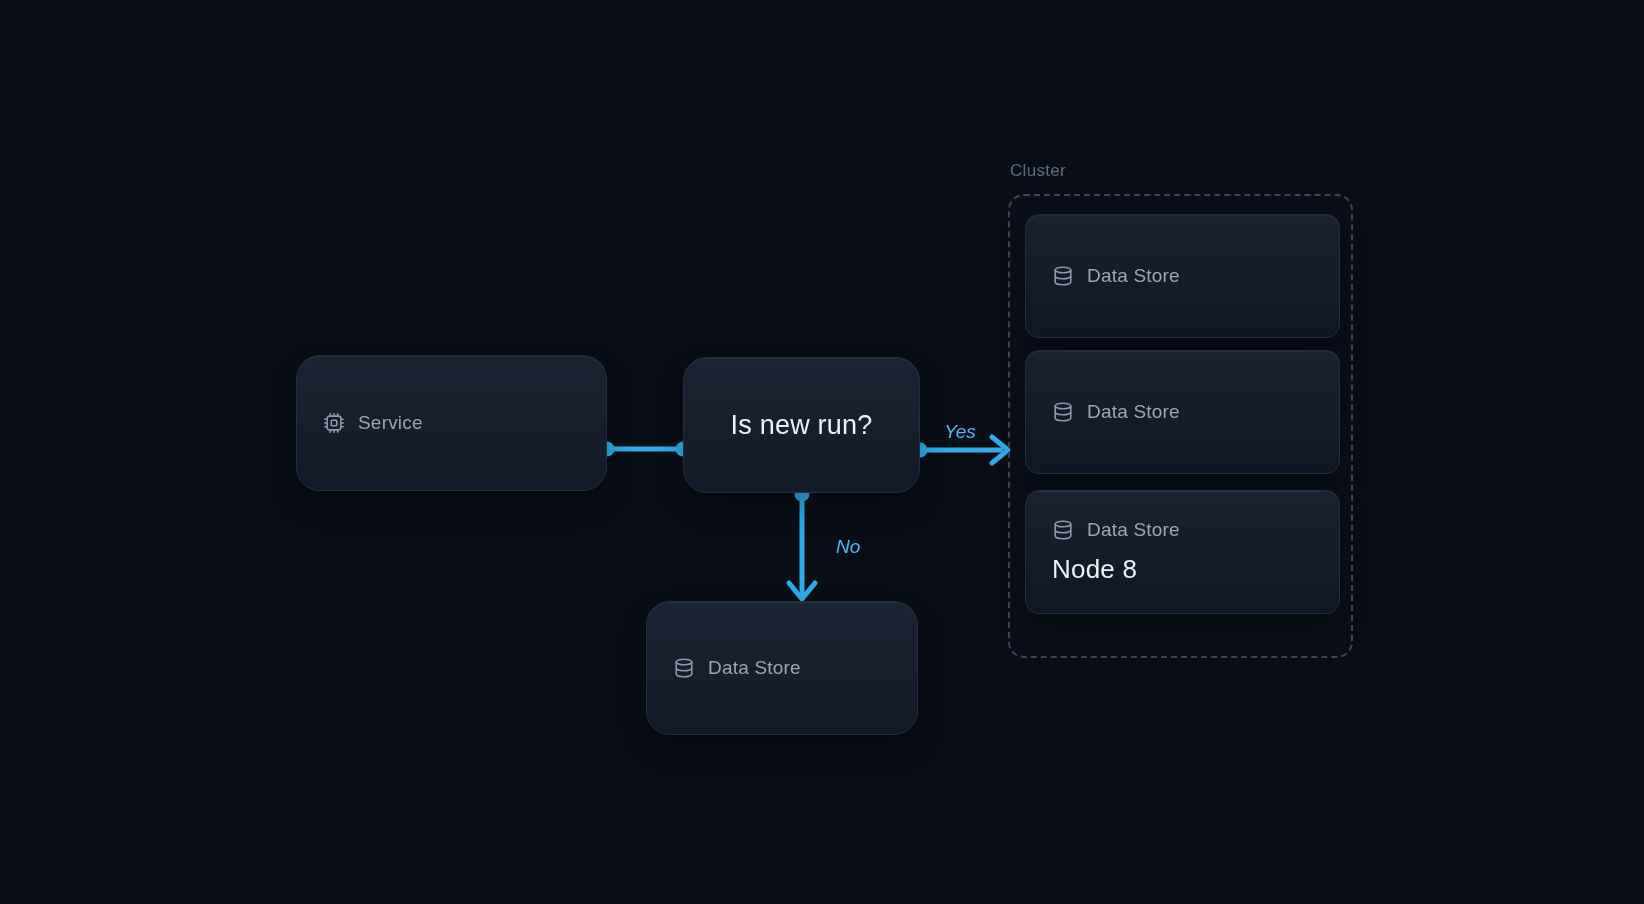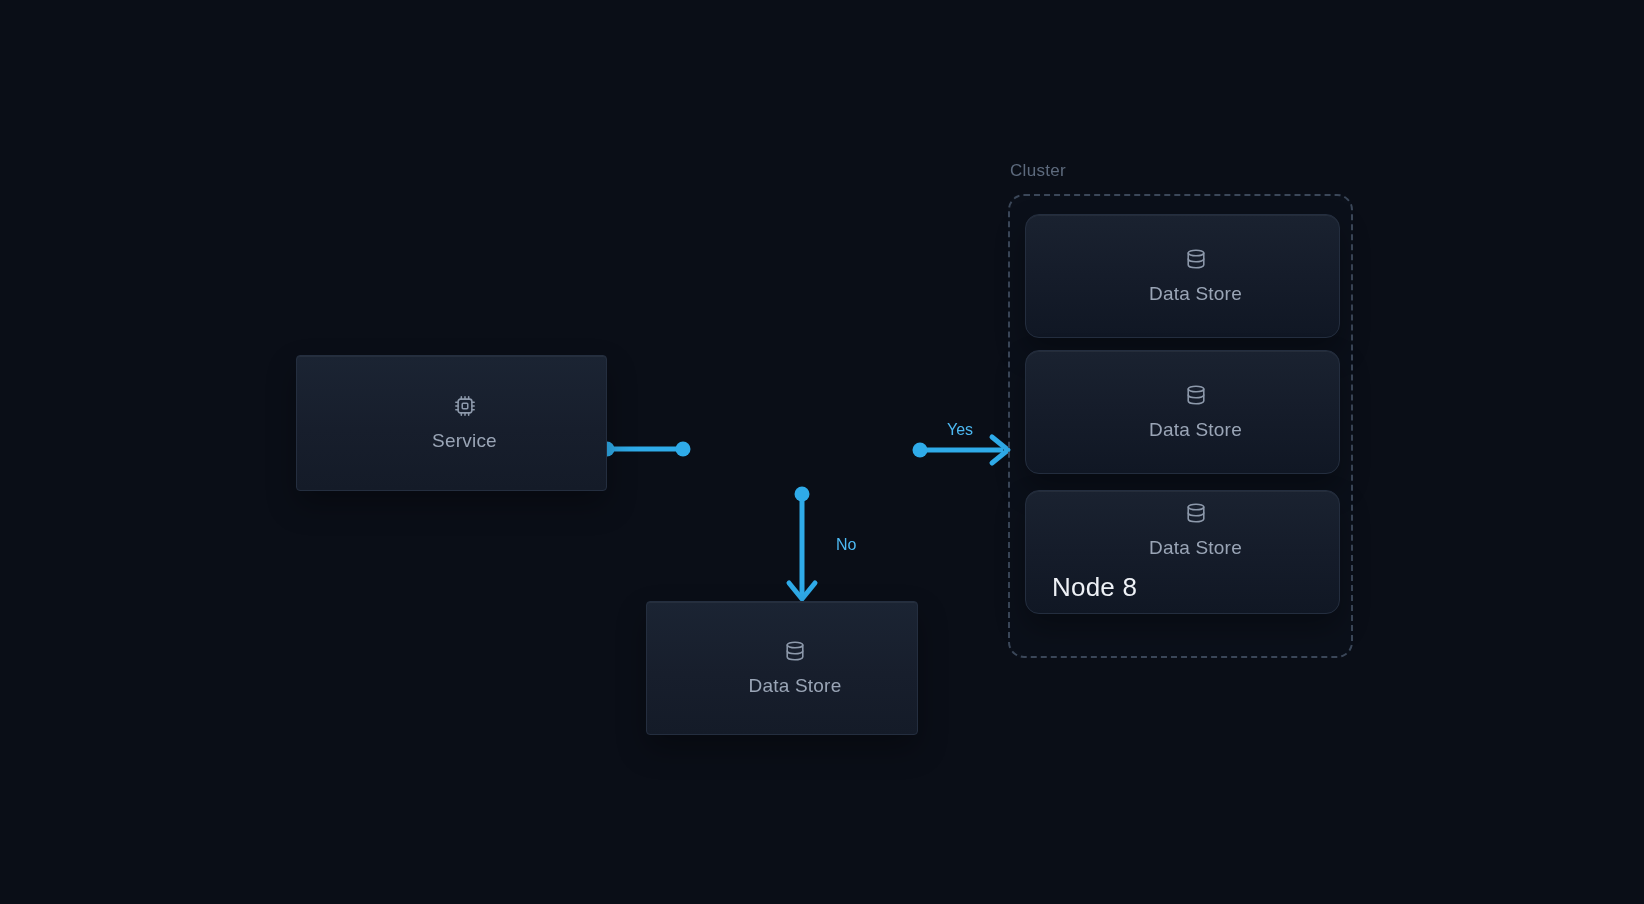--- a/index.html
+++ b/index.html
@@ -23,35 +23,34 @@
     width: 1644px;
     height: 904px;
     background: var(--background);
     overflow: hidden;
   }
 
   
   .node {
     position: absolute;
     border: 1px solid var(--node-border);
-    border-radius: 4px;
+    border-radius: 24px;
     background: linear-gradient(180deg, #1b2433 0%, #171e2c 55%, #141b28 100%);
     box-shadow: inset 0 1px 0 rgba(255,255,255,0.05), 0 14px 30px rgba(0,0,0,0.30);
     display: flex;
     flex-direction: column;
     justify-content: center;
     gap: 13px;
     padding-left: 26px;
     color: var(--title-text);
   }
   .node-type-row {
     display: flex;
     align-items: center;
     gap: 13px;
-    flex-direction: column;
   }
   .node-type-row svg {
     color: var(--icon);
     flex: 0 0 auto;
     display: block;
   }
   .node-type-label {
     font-size: 19px;
     letter-spacing: 0.2px;
     color: var(--muted-text);
@@ -114,22 +113,23 @@
   }
   .edges .edge-arrowhead {
     stroke: var(--accent);
     stroke-width: 5;
     stroke-linecap: round;
     stroke-linejoin: round;
     fill: none;
   }
   .edge-label {
     position: absolute;
-    font-size: 16px;
+    font-size: 19px;
     color: var(--edge-label);
+    font-style: italic;
   }
   .edge-label-yes {
     left: 908px; top: 421px;
     width: 104px;
     text-align: center;
   }
   .edge-label-no {
     left: 836px; top: 536px;
   }
 </style>
@@ -166,20 +166,23 @@
         <rect x="9" y="9" width="6" height="6" rx="1"></rect>
         <path d="M8 2v2.5 M12 2v2.5 M16 2v2.5"></path>
         <path d="M8 19.5V22 M12 19.5V22 M16 19.5V22"></path>
         <path d="M2 8h2.5 M2 12h2.5 M2 16h2.5"></path>
         <path d="M19.5 8H22 M19.5 12H22 M19.5 16H22"></path>
       </svg>
       <span class="node-type-label">Service</span>
     </div>
   </div>
 
+  <div class="node node-decision">
+    <div class="node-title">Is new run?</div>
+  </div>
 
   <div class="cluster-label">Cluster</div>
 
   <div class="cluster-box">
 
     <div class="node cluster-node-1">
       <div class="node-type-row">
         <svg width="22" height="22" viewBox="0 0 24 24" fill="none" stroke="currentColor" stroke-width="1.7" stroke-linecap="round">
           <ellipse cx="12" cy="5.5" rx="8.5" ry="3"></ellipse>
           <path d="M3.5 5.5v13c0 1.66 3.8 3 8.5 3s8.5-1.34 8.5-3v-13"></path>

